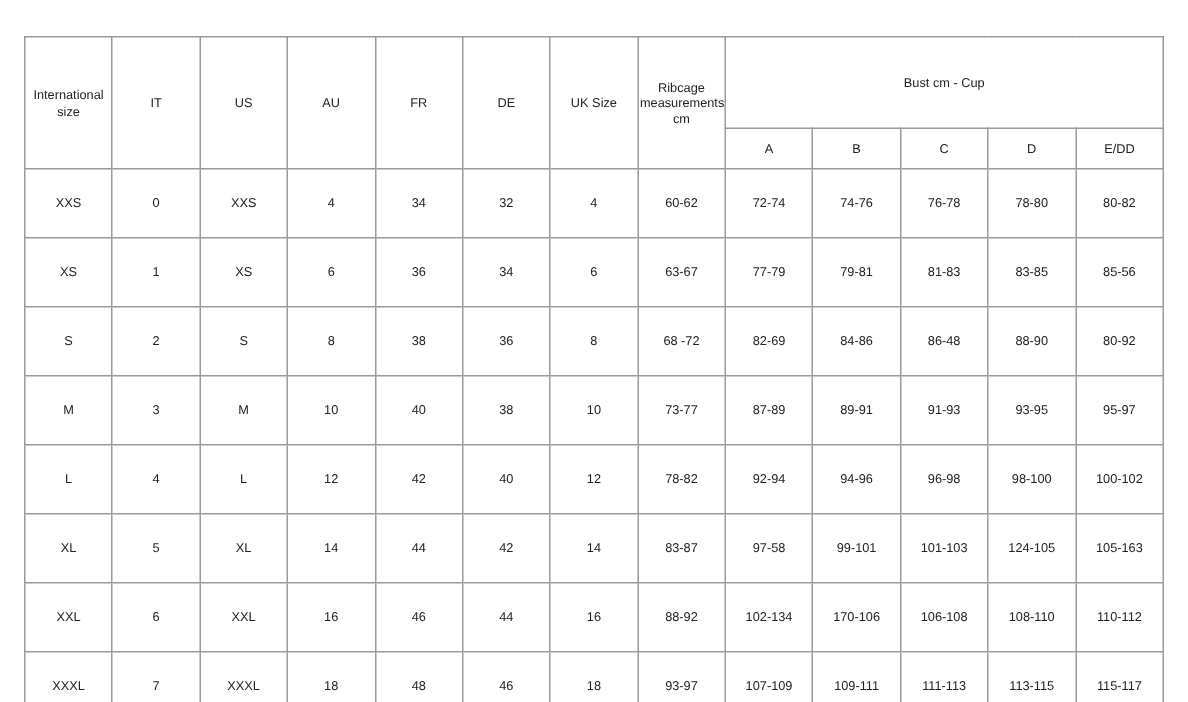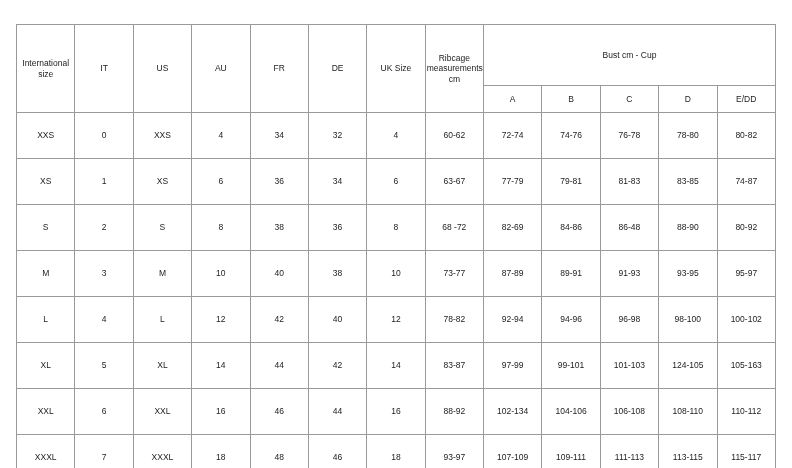--- a/index.html
+++ b/index.html
@@ -98,21 +98,21 @@
         <td>XS</td>
         <td>6</td>
         <td>36</td>
         <td>34</td>
         <td>6</td>
         <td>63-67</td>
         <td>77-79</td>
         <td>79-81</td>
         <td>81-83</td>
         <td>83-85</td>
-        <td>74-87</td>
+        <td>85-56</td>
       </tr>
       <tr>
         <td>S</td>
         <td>2</td>
         <td>S</td>
         <td>8</td>
         <td>38</td>
         <td>36</td>
         <td>8</td>
         <td>68 -72</td>
@@ -154,37 +154,37 @@
       </tr>
       <tr>
         <td>XL</td>
         <td>5</td>
         <td>XL</td>
         <td>14</td>
         <td>44</td>
         <td>42</td>
         <td>14</td>
         <td>83-87</td>
-        <td>97-99</td>
+        <td>97-58</td>
         <td>99-101</td>
         <td>101-103</td>
         <td>124-105</td>
         <td>105-163</td>
       </tr>
       <tr>
         <td>XXL</td>
         <td>6</td>
         <td>XXL</td>
         <td>16</td>
         <td>46</td>
         <td>44</td>
         <td>16</td>
         <td>88-92</td>
         <td>102-134</td>
-        <td>104-106</td>
+        <td>170-106</td>
         <td>106-108</td>
         <td>108-110</td>
         <td>110-112</td>
       </tr>
       <tr>
         <td>XXXL</td>
         <td>7</td>
         <td>XXXL</td>
         <td>18</td>
         <td>48</td>

